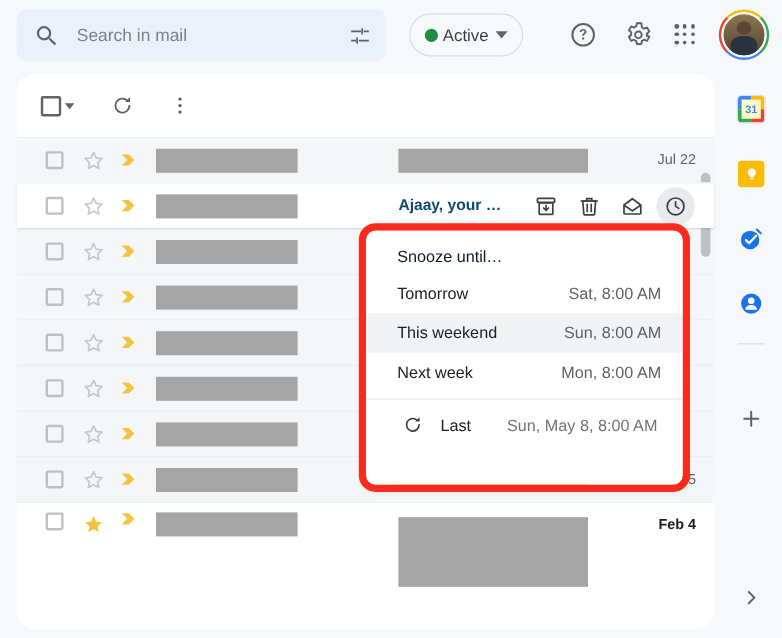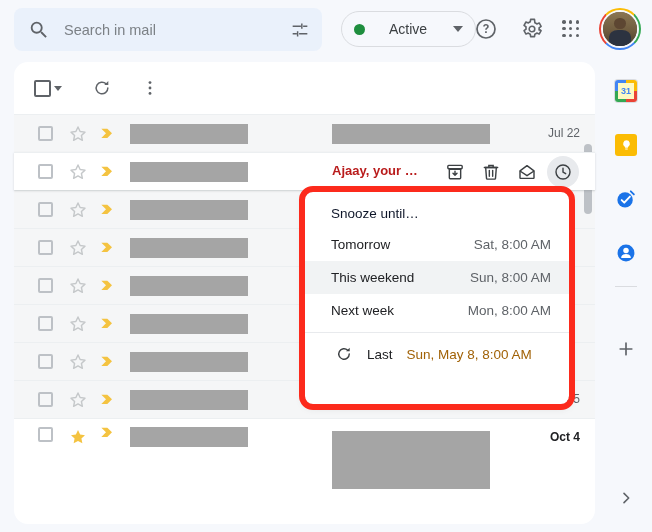--- a/index.html
+++ b/index.html
@@ -32,21 +32,21 @@
   .search-options {
     width: 36px; height: 36px; margin-right: 4px;
     display: flex; align-items: center; justify-content: center;
     border-radius: 50%; flex: none;
   }
 
   .active-pill {
     position: absolute; left: 341px; top: 11px;
     height: 36px; padding: 0 12px 0 12px;
     border: 1px solid #dadce0; border-radius: 20px;
-    display: flex; align-items: center; gap: 24px;
+    display: flex; align-items: center; gap: 4px;
     background: #f6f8fc;
   }
   .active-dot { width: 11px; height: 11px; border-radius: 50%; background: #1e8e3e; flex: none; }
   .active-label { font-size: 14px; color: #3c4043; }
   .caret-down {
     width: 0; height: 0; margin-left: 2px;
     border-left: 5px solid transparent; border-right: 5px solid transparent;
     border-top: 6px solid #5f6368;
   }
 
@@ -116,21 +116,21 @@
   .redact-tall { width: 158px; height: 58px; position: absolute; left: 318px; top: 12px; }
 
   .date {
     position: absolute; right: 15px; top: 11px;
     font-size: 12px; color: #5f6368;
   }
   .row.unread .date { color: #202124; font-weight: bold; }
 
   .sender-text {
     position: absolute; left: 318px; top: 10px;
-    font-size: 13px; font-weight: bold; color: #b91c1c;
+    font-size: 13px; font-weight: bold; color: #0c4a6e;
     white-space: nowrap;
   }
   .row-actions { position: absolute; right: 16px; top: 3px; display: flex; align-items: center; gap: 4px; }
   .act-btn { width: 32px; height: 32px; border-radius: 50%; display: flex; align-items: center; justify-content: center; }
   .act-btn.active { background: #e8eaed; }
 
   
   .list-scroll {
     position: absolute; right: 3px; top: 82px;
     width: 8px; height: 70px; border-radius: 4px; background: #bdc1c6;
@@ -156,21 +156,21 @@
     height: 33px; display: flex; align-items: center;
     padding-left: 26px; padding-right: 18px;
     font-size: 13.5px; color: #202124;
   }
   .sn-item.hl { background: #f1f3f4; }
   .sn-item .lbl { flex: none; text-align: center; }
   .sn-item .when { margin-left: auto; color: #5f6368; }
   .sn-sep { height: 1px; background: #e8eaed; margin: 5px 0 5px 0; }
   .sn-row2 { height: 32px; display: flex; align-items: center; padding-left: 30px; font-size: 13.5px; color: #202124; gap: 14px; }
   .sn-row2 .ico { width: 18px; height: 18px; flex: none; display: block; }
-  .sn-row2 .when { color: #a16207; margin-left: 0; }
+  .sn-row2 .when { color: #737373; margin-left: 16px; }
 
   
   .rail { position: absolute; right: 0; top: 58px; width: 52px; height: 474px; }
   .rail-btn {
     position: absolute; left: 12px; width: 28px; height: 28px;
     display: flex; align-items: center; justify-content: center;
   }
   #rail-cal { top: 19px; }
   #rail-keep { top: 73px; }
   #rail-tasks { top: 127px; }
@@ -393,21 +393,21 @@
         <div class="row unread tall">
           <span class="cb"></span>
           <svg class="star" viewBox="0 0 24 24">
             <path fill="#f4c341" d="M12 3.6l2.55 5.45 5.85.7-4.3 4.05 1.15 5.8L12 16.75l-5.25 2.85 1.15-5.8-4.3-4.05 5.85-.7z"></path>
           </svg>
           <svg class="imp" viewBox="0 0 24 16">
             <path fill="#f4c341" d="M2 1h9l7 7-7 7H2l7-7z"></path>
           </svg>
           <span class="redact redact-sender"></span>
           <span class="redact redact-tall"></span>
-          <span class="date">Oct 4</span>
+          <span class="date">Feb 4</span>
         </div>
       </div>
 
     <div class="list-scroll"></div>
   </div>
 
   <div class="snooze-menu">
     <div class="sn-title">Snooze until…</div>
 
     <div class="sn-item">

